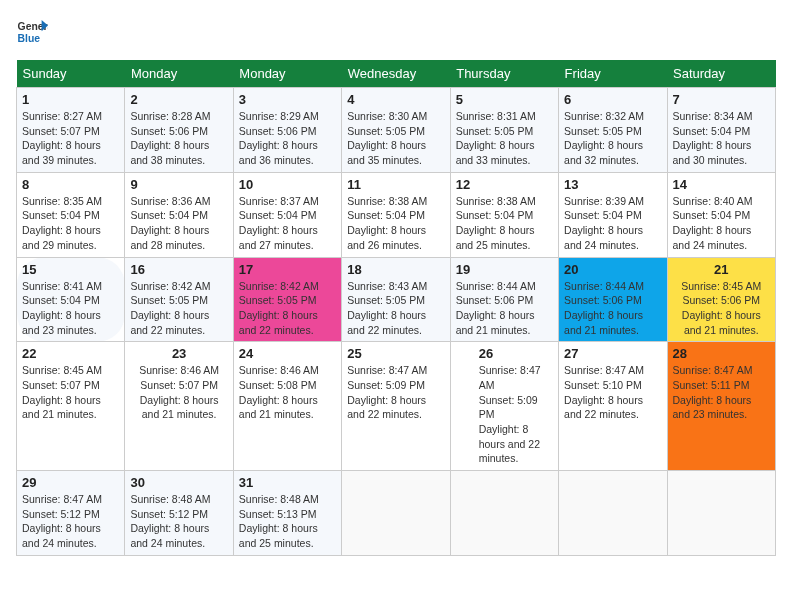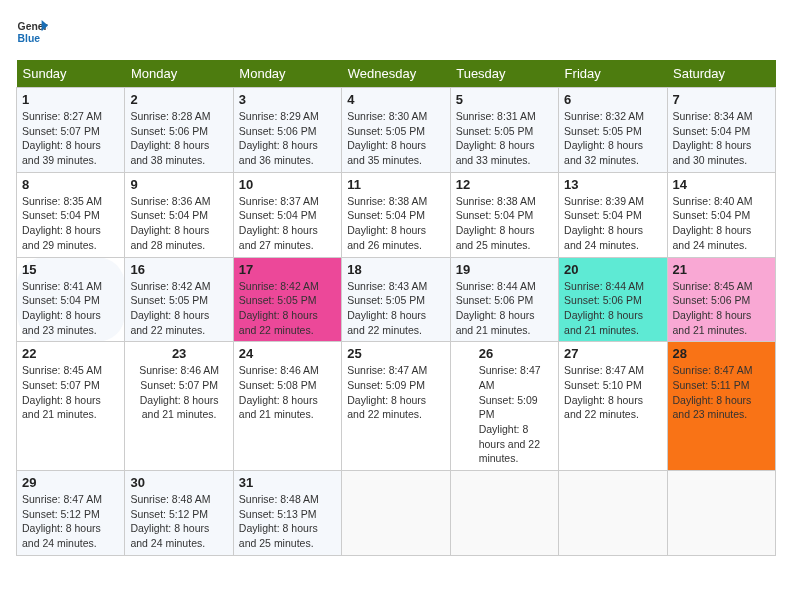--- a/index.html
+++ b/index.html
@@ -36,21 +36,21 @@
     .location {
       font-size: 14px;
       color: #555;
     }
     table {
       width: 100%;
       border-collapse: collapse;
       font-size: 11px;
     }
     th {
-      background-color: #4d7c0f;
+      background-color: #15803d;
       color: #fff;
       text-align: left;
       padding: 6px 6px;
       font-size: 13px;
       font-weight: normal;
     }
     td {
       border: 1px solid #ccc;
       vertical-align: top;
       padding: 4px 5px;
@@ -97,21 +97,21 @@
   </div>
 </div>
 
 <table>
   <thead>
     <tr>
       <th>Sunday</th>
       <th>Monday</th>
       <th>Monday</th>
       <th>Wednesday</th>
-      <th>Tuesday</th>
+      <th>Thursday</th>
       <th>Friday</th>
       <th>Saturday</th>
     </tr>
   </thead>
   <tbody id="calendar-body">
   <tr>
         <td style="background: rgb(245, 248, 252);">
         <span class="day-num">1</span>
         <div class="day-info">
           Sunrise: 8:27 AM<br>
@@ -260,29 +260,29 @@
         </div>
       </td>
         <td style="background: rgb(245, 248, 252);">
         <span class="day-num">19</span>
         <div class="day-info">
           Sunrise: 8:44 AM<br>
           Sunset: 5:06 PM<br>
           Daylight: 8 hours and 21 minutes.
         </div>
       </td>
-        <td style="background: #5eead4;">
+        <td style="background: #0ea5e9;">
         <span class="day-num">20</span>
         <div class="day-info">
           Sunrise: 8:44 AM<br>
           Sunset: 5:06 PM<br>
           Daylight: 8 hours and 21 minutes.
         </div>
       </td>
-        <td style="background: #f9a8d4;">
+        <td style="background: #fde047; text-align: center;">
         <span class="day-num">21</span>
         <div class="day-info">
           Sunrise: 8:45 AM<br>
           Sunset: 5:06 PM<br>
           Daylight: 8 hours and 21 minutes.
         </div>
       </td>
       </tr>
       <tr>
         <td style="background: rgb(255, 255, 255);">

